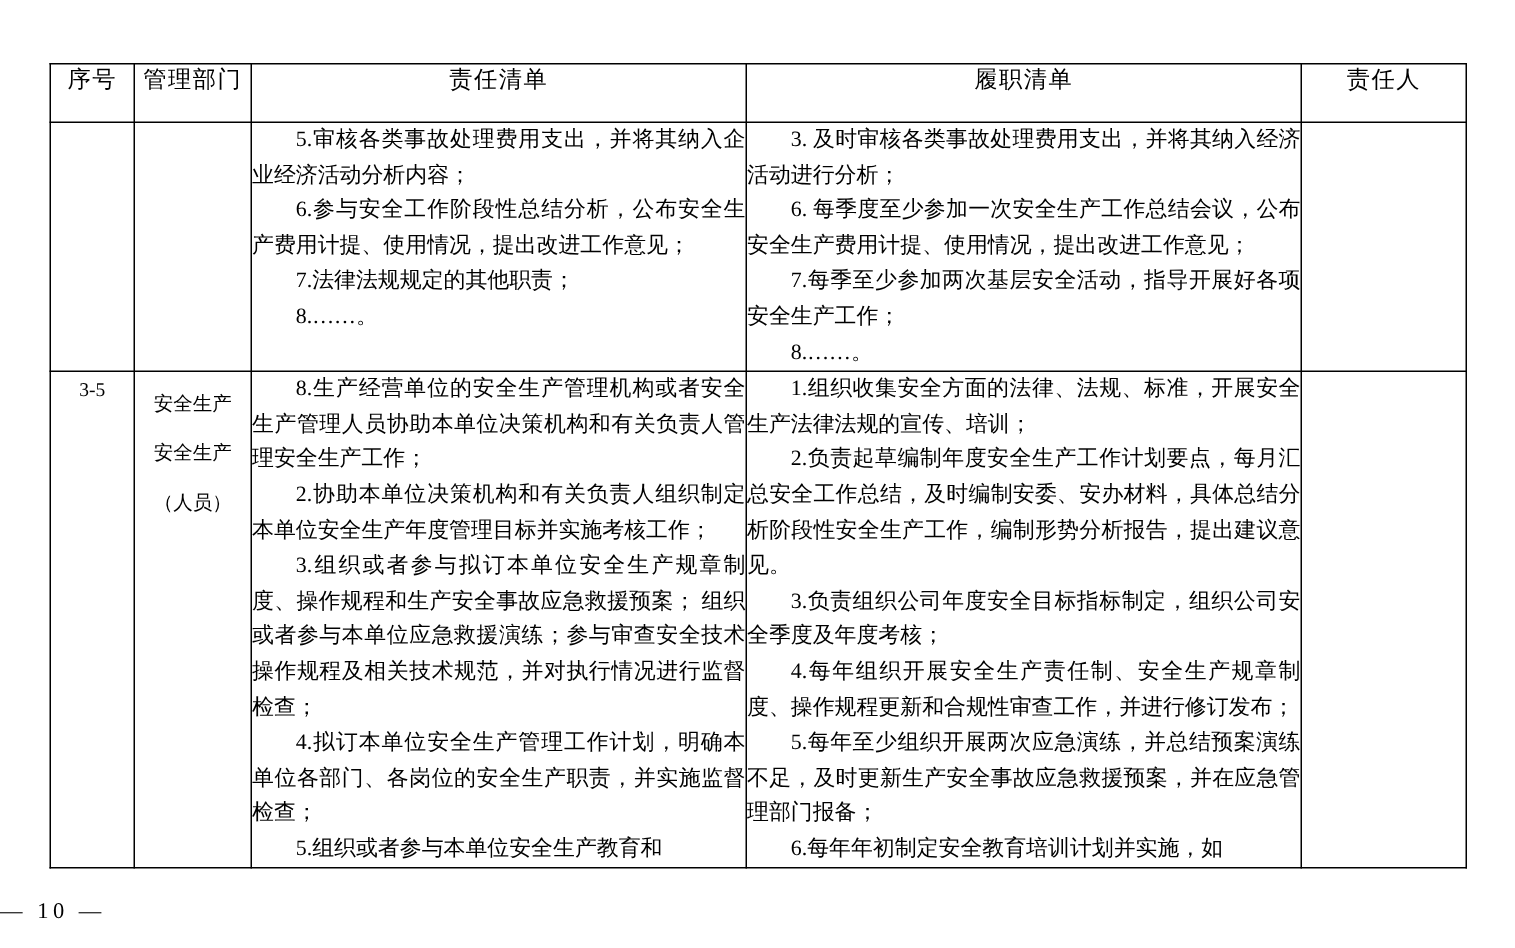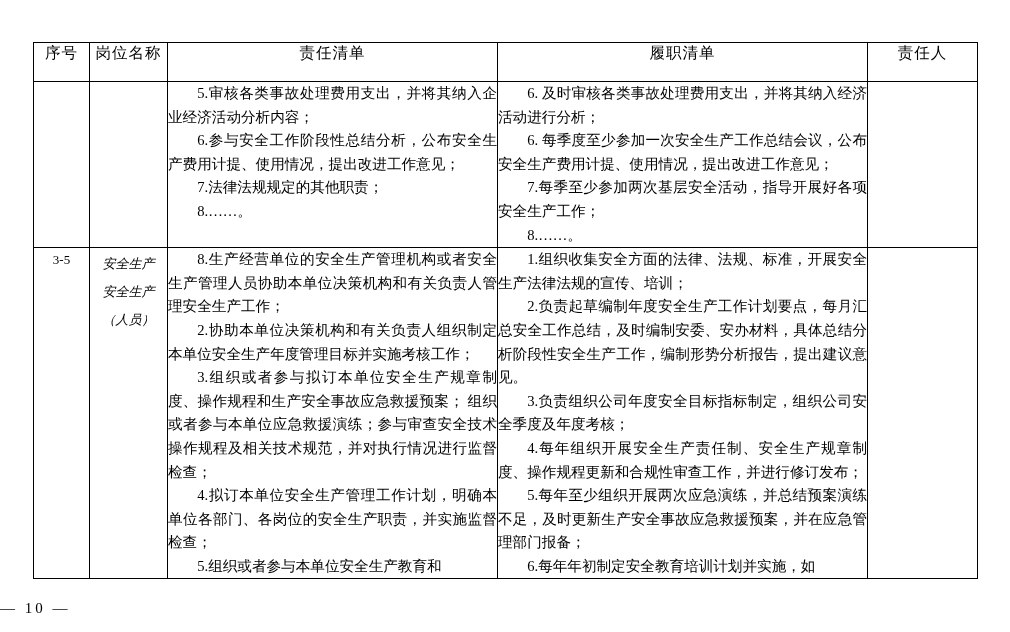--- a/index.html
+++ b/index.html
@@ -60,22 +60,21 @@
     margin: 0;
     text-indent: 2em;
   }
   .center-cell {
     text-align: center;
     vertical-align: middle;
     font-size: 13px;
     line-height: 24px;
   }
   .center-cell p {
-    margin: 4px;
-    font-style: italic;
+    margin: 9px;
   }
   .empty-cell { }
 
   .row1 td { height: 160px; }
   .row2 td { height: 318px; }
 
   .footer {
     position: absolute;
     left: 0;
     top: 600px;
@@ -95,38 +94,38 @@
     <colgroup>
       <col class="col-seq">
       <col class="col-post">
       <col class="col-duty">
       <col class="col-perf">
       <col class="col-owner">
     </colgroup>
     <thead>
       <tr>
         <th class="head-cell">序号</th>
-        <th class="head-cell">岗位名称</th>
+        <th class="head-cell">管理部门</th>
         <th class="head-cell">责任清单</th>
         <th class="head-cell">履职清单</th>
         <th class="head-cell">责任人</th>
       </tr>
     </thead>
     <tbody>
       <tr class="row1">
         <td class="center-cell"></td>
         <td class="center-cell"></td>
         <td class="cell-text">
           <p>5.审核各类事故处理费用支出，并将其纳入企业经济活动分析内容；</p>
           <p>6.参与安全工作阶段性总结分析，公布安全生产费用计提、使用情况，提出改进工作意见；</p>
           <p>7.法律法规规定的其他职责；</p>
           <p>8.……。</p>
         </td>
         <td class="cell-text">
-          <p>6. 及时审核各类事故处理费用支出，并将其纳入经济活动进行分析；</p>
+          <p>3. 及时审核各类事故处理费用支出，并将其纳入经济活动进行分析；</p>
           <p>6. 每季度至少参加一次安全生产工作总结会议，公布安全生产费用计提、使用情况，提出改进工作意见；</p>
           <p>7.每季至少参加两次基层安全活动，指导开展好各项安全生产工作；</p>
           <p>8.……。</p>
         </td>
         <td class="center-cell empty-cell"></td>
       </tr>
       <tr class="row2">
         <td class="center-cell">3-5</td>
         <td class="center-cell">
           <p>安全生产</p>

